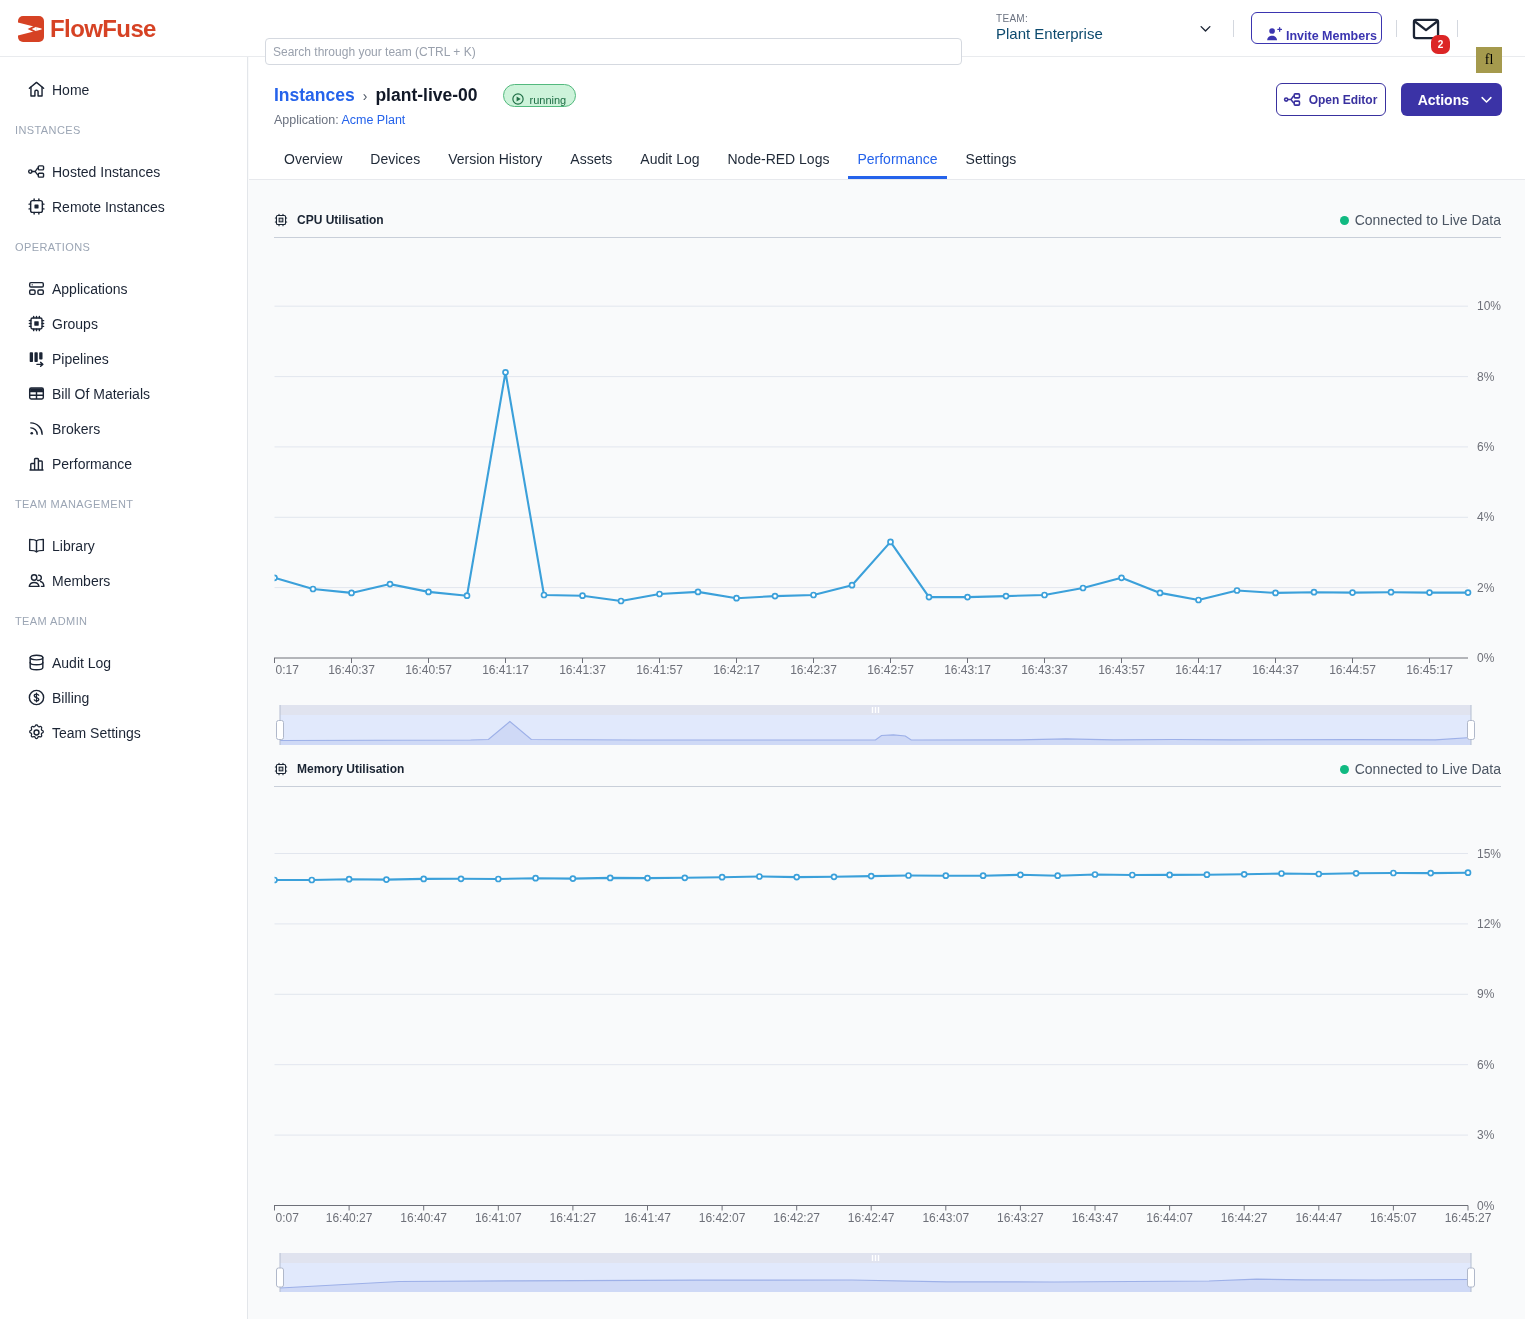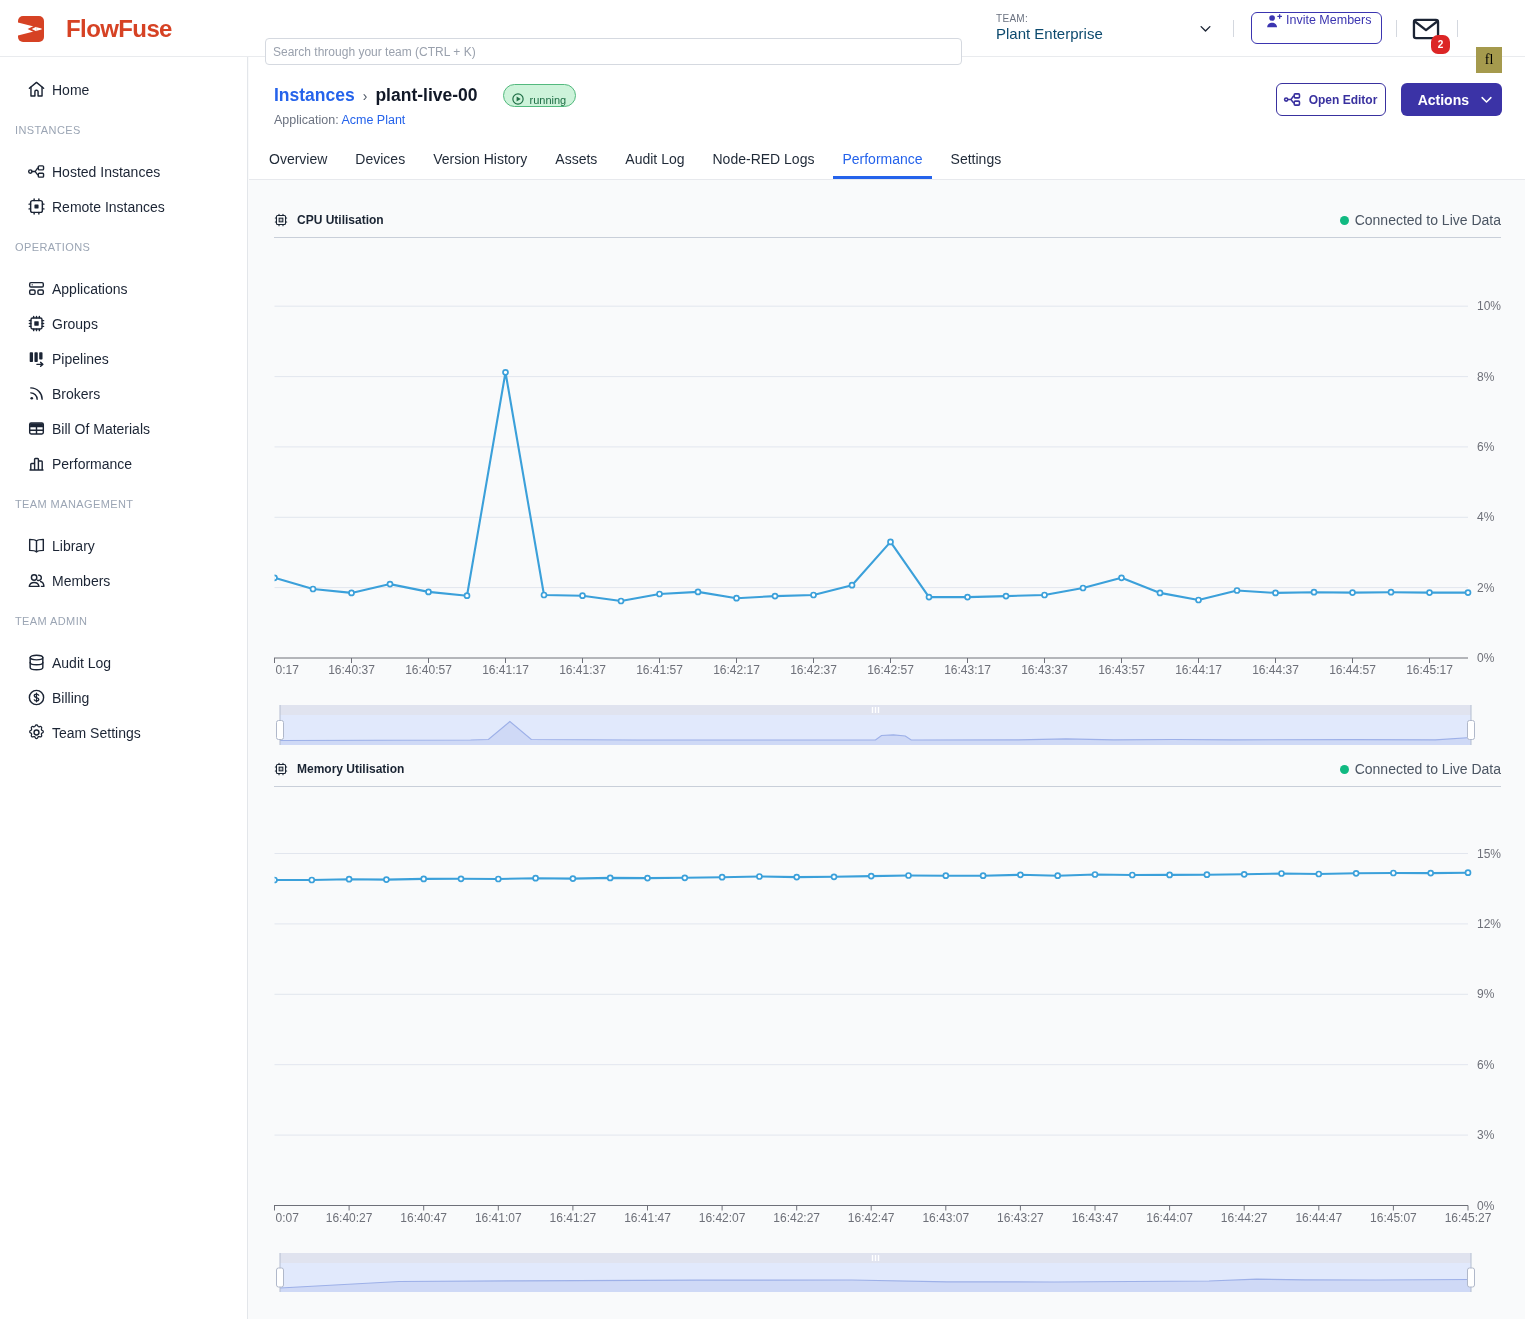--- a/index.html
+++ b/index.html
@@ -8,21 +8,21 @@
   html,body { width:1525px; height:1319px; overflow:hidden; }
   body { font-family:"Liberation Sans", sans-serif; background:#f9fafb; color:#1f2937; }
   .topbar { position:fixed; top:0; left:0; width:1525px; height:57px; background:#fff; border-bottom:1px solid #e9ebee; z-index:10; }
   .logo { position:absolute; left:18px; top:15px; display:flex; align-items:center; }
   .logo svg { display:block; }
   .search { position:absolute; left:265px; top:14px; width:697px; height:27px; border:1px solid #d5d9e0; border-radius:4px; background:#fff; display:flex; align-items:center; padding-left:7px; color:#9aa1ad; font-size:12px;margin-top:24px; }
   .team-lbl { position:absolute; left:996px; top:13px; font-size:10px; color:#6b7280; letter-spacing:.3px; }
   .team-nm { position:absolute; left:996px; top:25px; font-size:15px; color:#0c4a6e; }
   .team-chev { position:absolute; left:1198px; top:21px; }
   .vline { position:absolute; top:20px; width:1px; height:17px; background:#d4d8df; }
-  .invite { position:absolute; left:1251px; top:12px; width:131px; height:32px; border:1.5px solid #3b35b0; border-radius:6px; background:#fff; color:#3b35b0; font-weight:normal; font-size:12.5px; display:flex; align-items:flex-start; padding:0 0 0 13px; }
+  .invite { position:absolute; left:1251px; top:12px; width:131px; height:32px; border:1.5px solid #3b35b0; border-radius:6px; background:#fff; color:#3b35b0; font-weight:bold; font-size:12.5px; display:flex; align-items:flex-end; padding:0 0 0 13px; }
   .invite svg { margin-right:4px; }
   .mailwrap { position:absolute; left:1412px; top:18px; width:28px; height:22px; }
   .badge { position:absolute; left:1431px; top:35px; background:#dc2626; color:#fff; border-radius:7px; width:19px; height:19px; font-size:10px; font-weight:bold; display:flex; align-items:center; justify-content:center; }
   .avatar { position:absolute; left:1476px; top:17px; width:26px; height:26px; border-radius:0; background:#a59a4d; color:#000000; font-size:14px; display:flex; align-items:center; justify-content:center; font-family:"Liberation Serif",serif;margin-top:30px; }
   .sidebar { position:fixed; top:57px; left:0; width:248px; height:1262px; background:#fff; border-right:1px solid #e3e6ea; padding-top:15px; }
   .nav-item { display:flex; align-items:center; height:35px; padding-left:27px; font-size:14px; color:#1b2434; }
   .nav-item svg { width:19px; height:19px; margin-right:6px; flex:none; }
   .nav-head { font-size:11px; line-height:13px; color:#9ba5b4; letter-spacing:.4px; padding:17px 0 17px 15px; }
   .main { position:fixed; top:57px; left:249px; width:1276px; height:1262px; }
   .page-head { background:#fff; border-bottom:1px solid #e7e9ed; height:123px; position:relative; }
@@ -32,41 +32,41 @@
   .bc-name { color:#111827; font-weight:bold; font-size:17.5px; }
   .pill { margin-left:25px; display:flex; align-items:flex-end; height:23px; padding:0 9px 0 7px; border:1px solid #53b97e; border-radius:12px; background:#cdf3da; color:#1e6e45; font-size:11px; }
   .pill svg { margin-right:5px; }
   .app-row { padding:6px 0 0 25px; font-size:12.5px; color:#6b7280; }
   .app-row a { color:#2563eb; text-decoration:none; }
   .hd-buttons { position:absolute; right:23px; top:26px; display:flex; }
   .btn-oe { height:33px; width:110px; background:#fff; border:1.5px solid #39319f; border-radius:6px; color:#39319f; font-weight:bold; font-size:12px; display:flex; align-items:center; padding:0 0 0 6px; }
   .btn-oe svg { margin-right:7px; }
   .btn-act { height:33px; margin-left:15px; background:#3b33a6; border-radius:6px; color:#fff; font-weight:bold; font-size:14px; display:flex; align-items:center; padding:0 8px 0 17px; }
   .btn-act svg { margin-left:10px; }
-  .tabs { display:flex; padding-left:20px; position:absolute; bottom:0; }
+  .tabs { display:flex; padding-left:35px; position:absolute; bottom:0; }
   .tab { font-size:14px; color:#1f2937; margin-right:28px; padding-bottom:12px; }
   .tab.active { color:#2563eb; border-bottom:3px solid #2563eb; padding:0 9px 9px; margin-left:-9px; margin-right:19px; }
   .content { position:relative; width:1276px; height:1139px; background:#f9fafb; }
   .chart-head { position:absolute; left:25px; right:24px; height:35px; border-bottom:1px solid #c9cfd9; display:flex; align-items:center; }
   .chart-head .ttl { font-size:12px; font-weight:bold; color:#1a2433; margin-left:9px; }
   .live { margin-left:auto; display:flex; align-items:center; font-size:14px; color:#4b5563; }
   .live .dot { width:9px; height:9px; border-radius:50%; background:#10b981; margin-right:6px; }
   .chart-svg { position:absolute; left:0; top:0; width:1276px; height:1139px; }
 </style>
 </head>
 <body>
   <div class="topbar">
     <div class="logo">
       <svg width="26" height="26" viewBox="0 0 26 26">
         <rect x="0" y="0" width="26" height="26" rx="5" fill="#d64224"></rect>
         <polygon points="0,6.6 23.6,12.55 23.6,13.45 0,19.4" fill="#fff"></polygon>
         <polygon points="9.6,13 18.2,8.7 18.2,17.3" fill="#d64224"></polygon>
         <polygon points="13.8,13 18.2,10.8 18.2,15.2" fill="#fff"></polygon>
       </svg>
-      <span style="font-size:24px;font-weight:bold;color:#d64224;margin-left:22px;letter-spacing:-.6px;">FlowFuse</span>
+      <span style="font-size:24px;font-weight:bold;color:#d64224;margin-left:6px;letter-spacing:-.6px;">FlowFuse</span>
     </div>
     <div class="search">Search through your team (CTRL + K)</div>
     <div class="team-lbl">TEAM:</div>
     <div class="team-nm">Plant Enterprise</div>
     <svg class="team-chev" width="15" height="15" viewBox="0 0 24 24" fill="none" stroke="#1b2434" stroke-width="2.2" stroke-linecap="round" stroke-linejoin="round">
       <path d="M5 9l7 7 7-7"></path>
     </svg>
     <div class="vline" style="left:1233px;"></div>
     <button class="invite">
       <svg width="17" height="17" viewBox="0 0 24 24" fill="#3b35b0">
@@ -116,29 +116,29 @@
         <rect x="9.2" y="9.2" width="5.6" height="5.6" fill="#1b2434" stroke="none" rx="0.6"></rect>
         <path d="M8.4 4.8V3M12 4.8V3M15.6 4.8V3M8.4 21v-1.8M12 21v-1.8M15.6 21v-1.8M4.8 8.4H3M4.8 12H3M4.8 15.6H3M21 8.4h-1.8M21 12h-1.8M21 15.6h-1.8"></path>
       </svg>Groups</div>
     <div class="nav-item"><svg width="20" height="20" viewBox="0 0 24 24" fill="#1b2434">
         <rect x="3.4" y="4" width="4.2" height="12.4" rx="1"></rect>
         <rect x="9.4" y="4" width="4.2" height="12.4" rx="1"></rect>
         <rect x="15.4" y="4" width="4.2" height="9.2" rx="1"></rect>
         <path d="M12.5 19.4h7.2" stroke="#1b2434" stroke-width="1.8" fill="none" stroke-linecap="round"></path>
         <path d="M17.2 16.9l2.7 2.5-2.7 2.5" stroke="#1b2434" stroke-width="1.8" fill="none" stroke-linecap="round" stroke-linejoin="round"></path>
       </svg>Pipelines</div>
-    <div class="nav-item"><svg width="20" height="20" viewBox="0 0 24 24" fill="none" stroke="#1b2434" stroke-width="1.8" stroke-linecap="round" stroke-linejoin="round">
-        <path d="M4.8 4.9a14.3 14.3 0 0 1 14.3 14.3M4.8 11.2a8 8 0 0 1 8 8"></path>
-        <circle cx="6" cy="18" r="1.7" fill="#1b2434" stroke="none"></circle>
-      </svg>Brokers</div>
     <div class="nav-item"><svg width="20" height="20" viewBox="0 0 24 24" fill="none" stroke="#1b2434" stroke-width="1.8">
         <rect x="3.4" y="5" width="17.2" height="14" rx="1.8"></rect>
         <path d="M3.4 9.6h17.2M12 9.6V19M3.4 14.3h17.2"></path>
         <rect x="3.9" y="5.5" width="16.2" height="3.6" fill="#1b2434" stroke="none"></rect>
       </svg>Bill Of Materials</div>
+    <div class="nav-item"><svg width="20" height="20" viewBox="0 0 24 24" fill="none" stroke="#1b2434" stroke-width="1.8" stroke-linecap="round" stroke-linejoin="round">
+        <path d="M4.8 4.9a14.3 14.3 0 0 1 14.3 14.3M4.8 11.2a8 8 0 0 1 8 8"></path>
+        <circle cx="6" cy="18" r="1.7" fill="#1b2434" stroke="none"></circle>
+      </svg>Brokers</div>
     <div class="nav-item"><svg width="20" height="20" viewBox="0 0 24 24" fill="none" stroke="#1b2434" stroke-width="1.8" stroke-linecap="round" stroke-linejoin="round">
         <path d="M3.8 20.2V13a1 1 0 0 1 1-1h2.8a1 1 0 0 1 1 1v7.2M8.6 20.2V6.6a1 1 0 0 1 1-1h2.8a1 1 0 0 1 1 1v13.6M13.4 20.2V9.8a1 1 0 0 1 1-1h2.8a1 1 0 0 1 1 1v10.4M2.8 20.2h16.4" transform="translate(1,0)"></path>
       </svg>Performance</div>
     <div class="nav-head">TEAM MANAGEMENT</div>
     <div class="nav-item"><svg width="20" height="20" viewBox="0 0 24 24" fill="none" stroke="#1b2434" stroke-width="1.8" stroke-linecap="round" stroke-linejoin="round">
         <path d="M12 6.3C10.5 4.9 8.5 4.3 3.4 4.3v13.9c5.1 0 7.1.6 8.6 2 1.5-1.4 3.5-2 8.6-2V4.3c-5.1 0-7.1.6-8.6 2Zm0 0v13.9"></path>
       </svg>Library</div>
     <div class="nav-item"><svg width="20" height="20" viewBox="0 0 24 24" fill="none" stroke="#1b2434" stroke-width="1.8" stroke-linecap="round" stroke-linejoin="round">
         <circle cx="9" cy="8.2" r="3.4"></circle>
         <path d="M14.6 5.2a3.4 3.4 0 1 1-1.3 6.5"></path>

